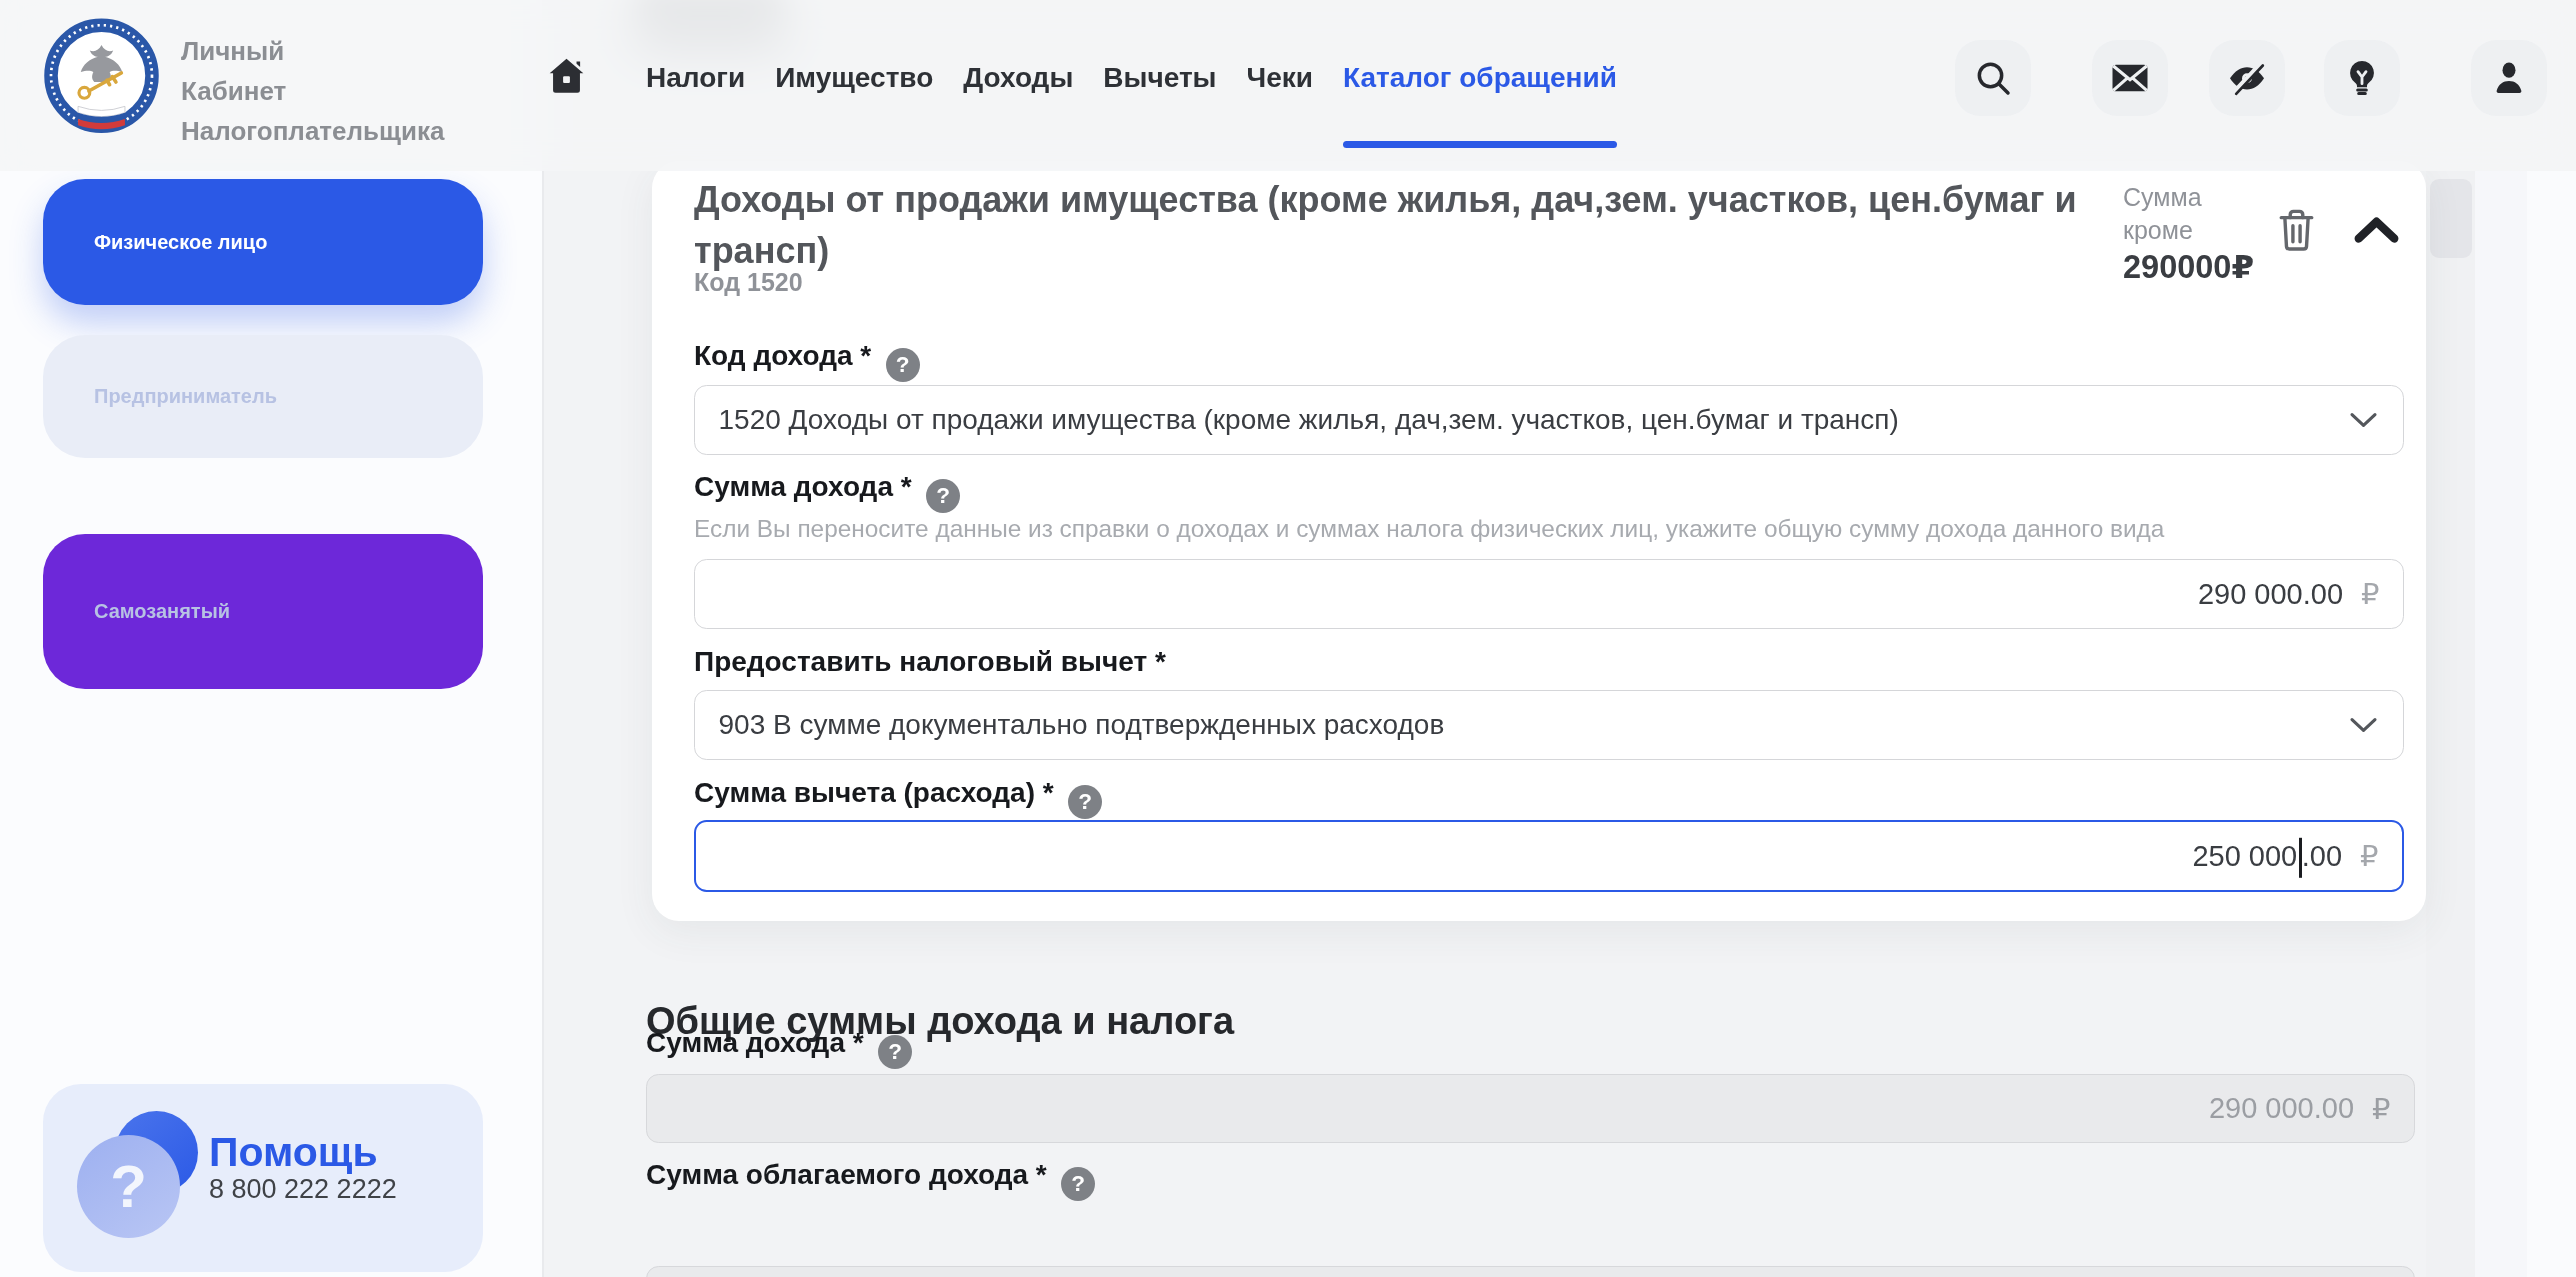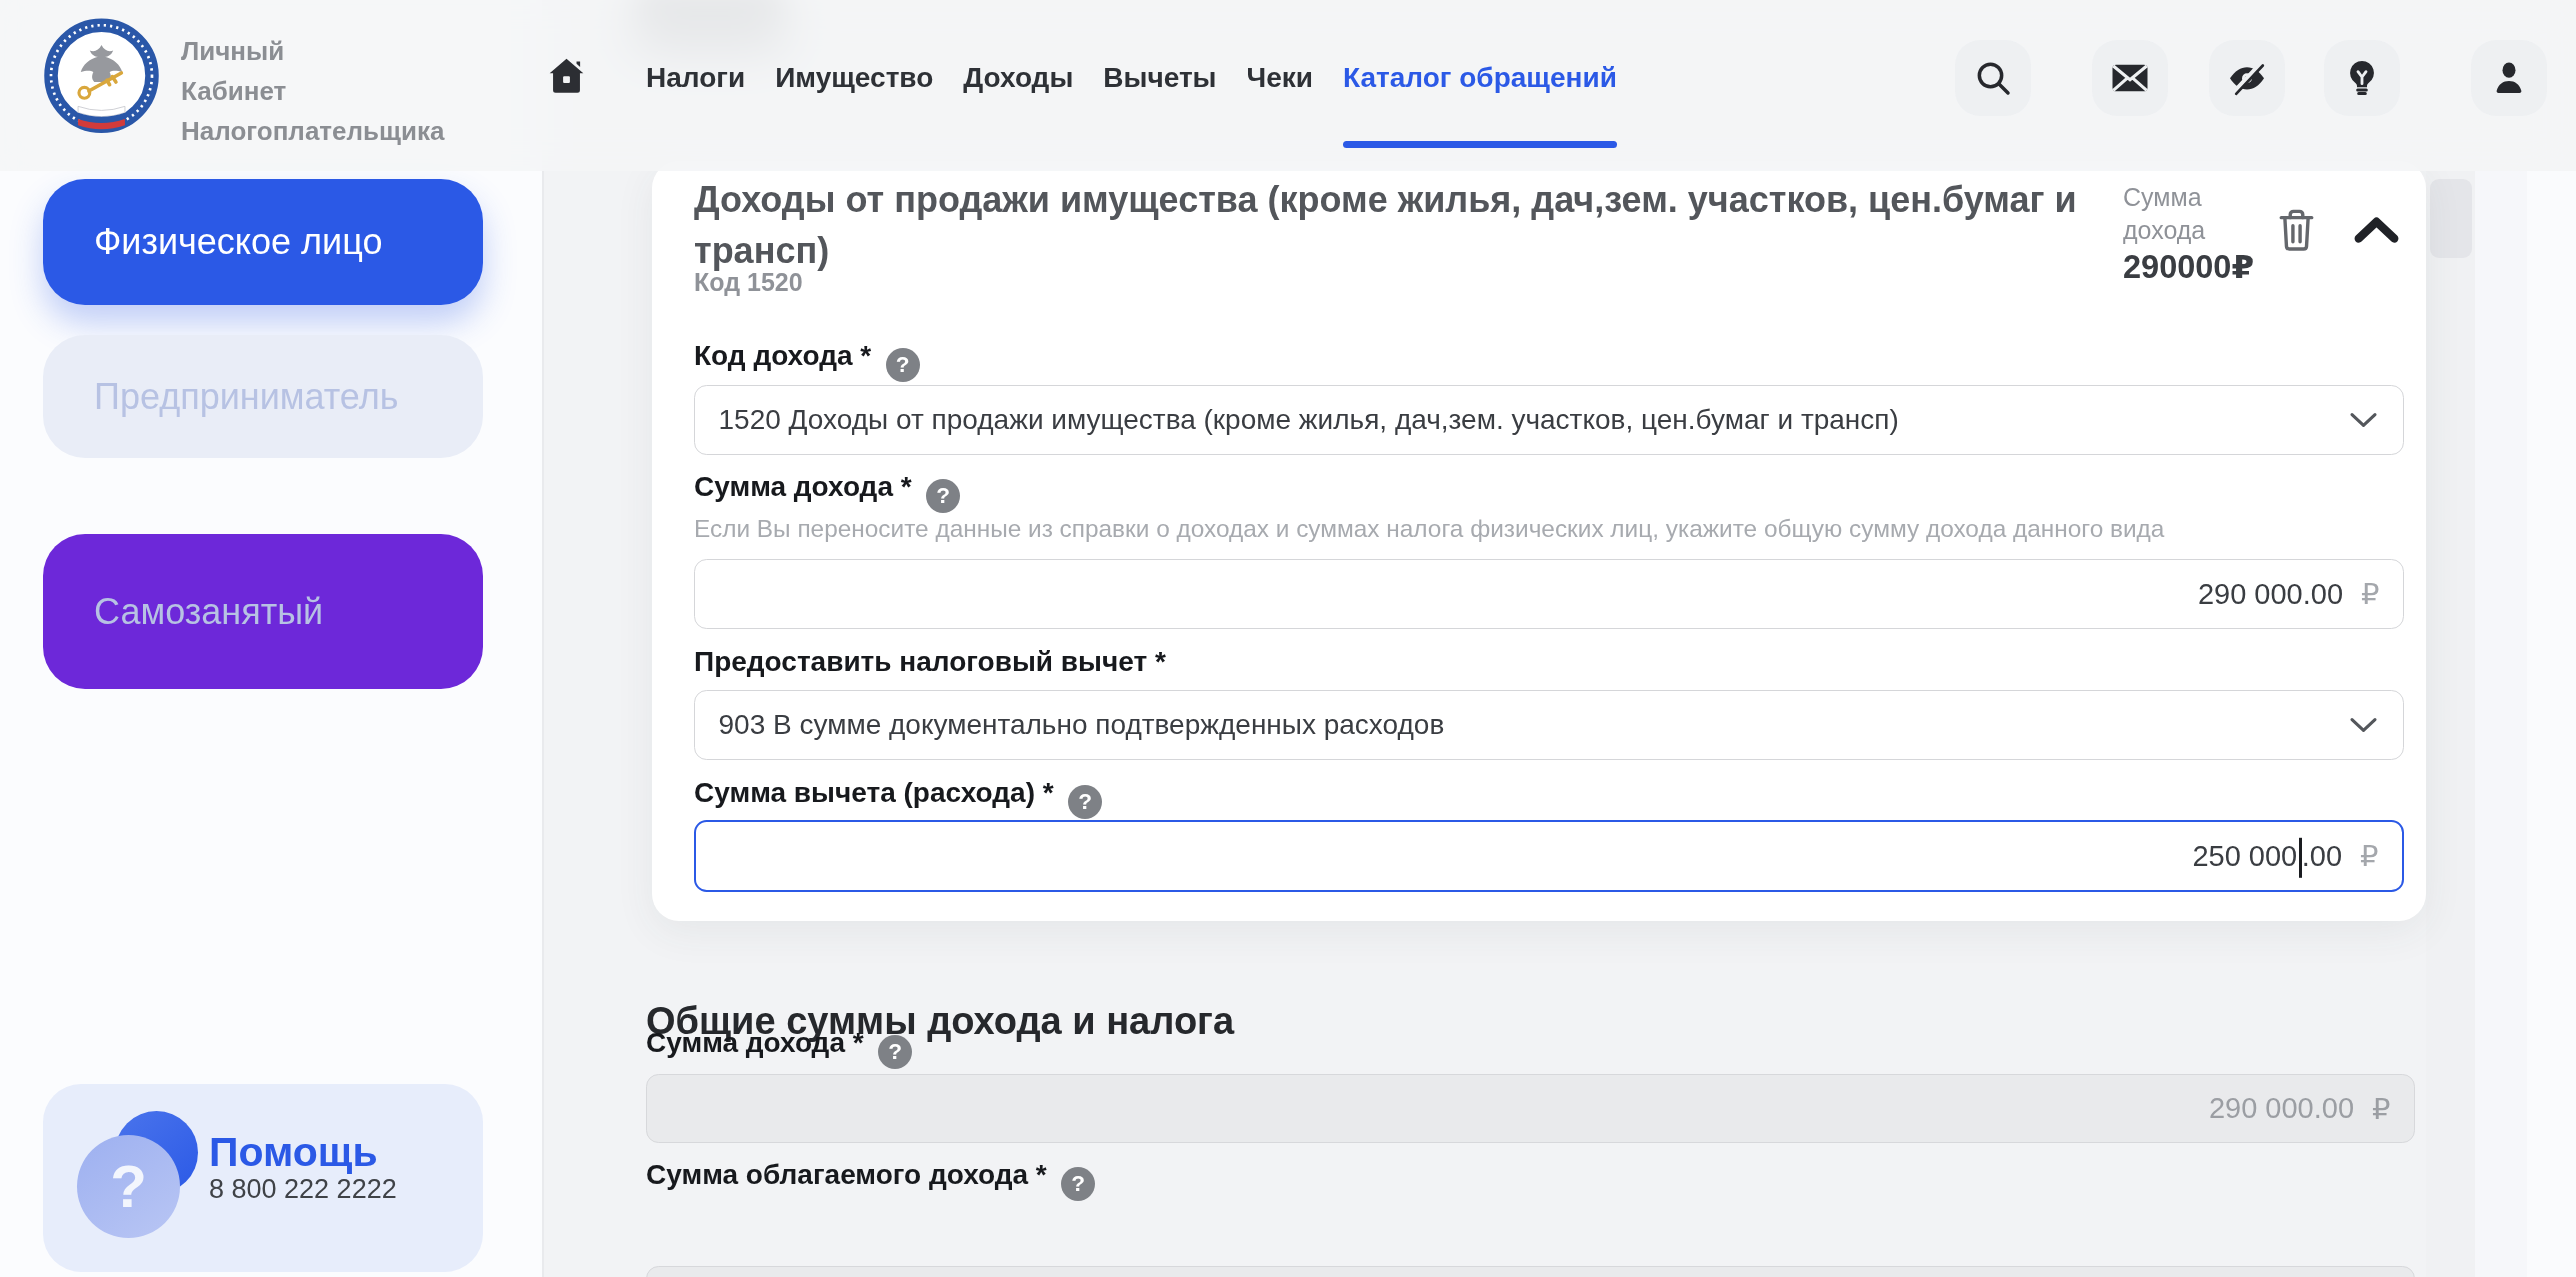--- a/index.html
+++ b/index.html
@@ -31,21 +31,21 @@
   .brand{position:absolute;left:181px;top:31px;font-size:26px;line-height:40px;font-weight:700;color:#8b8e93;}
   .home-btn{position:absolute;left:545px;top:54px;width:43px;height:43px;color:#2c2e33;cursor:pointer;}
   nav.mainnav{position:absolute;left:646px;top:60px;display:flex;gap:30px;align-items:flex-start;}
   .nav-item{position:relative;font-size:28px;font-weight:700;color:#2e3136;cursor:pointer;white-space:nowrap;line-height:36px;}
   .nav-item.active{color:#2b59e6;}
   .nav-item.active::after{content:"";position:absolute;left:0;right:0;top:81px;height:7.2px;border-radius:4.5px;background:#2b59e6;}
   .iconbtn{position:absolute;top:40px;width:76px;height:76px;border-radius:25px;background:#eef0f2;display:flex;align-items:center;justify-content:center;color:#26282d;cursor:pointer;}
   .iconbtn svg{width:40px;height:40px;}
 
   
-  .profile-btn{position:absolute;left:43px;width:440px;border-radius:42px;display:flex;align-items:center;padding-left:51px;box-sizing:border-box;font-size:36px;font-weight:400;cursor:pointer;}
+  .profile-btn{position:absolute;left:43px;width:440px;border-radius:42px;display:flex;align-items:center;padding-left:51px;box-sizing:border-box;font-size:20px;font-weight:700;cursor:pointer;}
   .profile-btn.active{top:179px;height:126px;background:#2b59e6;color:#ffffff;box-shadow:0 18px 32.5px rgba(43,89,230,.28);}
   .profile-btn.p2{top:335px;height:123px;background:#e9edf7;color:#b7c2e3;}
   .profile-btn.p3{top:487px;height:155px;background:#6d28d9;color:#b7c2e3;margin-top:47px;}
 
   
   .help-card{position:absolute;left:43px;top:1084px;width:440px;height:188px;border-radius:38px;background:#e7edfb;cursor:pointer;}
   .help-ico{position:absolute;left:34px;top:21.7px;width:119px;height:137px;}
   .help-ico .back{position:absolute;left:38px;top:5.4px;width:83px;height:83px;border-radius:50%;background:linear-gradient(140deg,#4a74ec,#2b59e6);}
   .help-ico .front{position:absolute;left:0px;top:29px;width:103px;height:103px;border-radius:50%;background:linear-gradient(145deg,#9db0f0,#b9c6f4);display:flex;align-items:center;justify-content:center;font-size:60px;font-weight:700;color:#f3f6fd;}
   .help-title{position:absolute;left:166px;top:45px;font-size:41px;font-weight:700;color:#2b59e6;}
@@ -89,21 +89,21 @@
   <div class="strip-thumb"></div>
   <div class="strip-b"></div>
   <div class="strip-c"></div>
 
   <div class="blur-blob"></div>
 
   <section class="card">
     <div class="card-title">Доходы от продажи имущества (кроме жилья, дач,зем. участков, цен.бумаг и трансп)</div>
     <div class="card-code">Код 1520</div>
 
-    <div class="sum-caption">Сумма дохода</div>
+    <div class="sum-caption">Сумма кроме</div>
     <div class="sum-value">290000₽</div>
 
     <div class="trash-btn">
       <svg viewBox="0 0 24 27" fill="none" stroke="currentColor" stroke-width="1.9" stroke-linecap="round" stroke-linejoin="round">
         <path d="M3.5 6.5h17"></path>
         <path d="M8.5 6.5V4.8A1.8 1.8 0 0 1 10.3 3h3.4a1.8 1.8 0 0 1 1.8 1.8v1.7"></path>
         <path d="M5.5 6.5l.9 16a1.6 1.6 0 0 0 1.6 1.5h8a1.6 1.6 0 0 0 1.6-1.5l.9-16"></path>
         <path d="M10 11v9M14 11v9"></path>
       </svg>
     </div>

